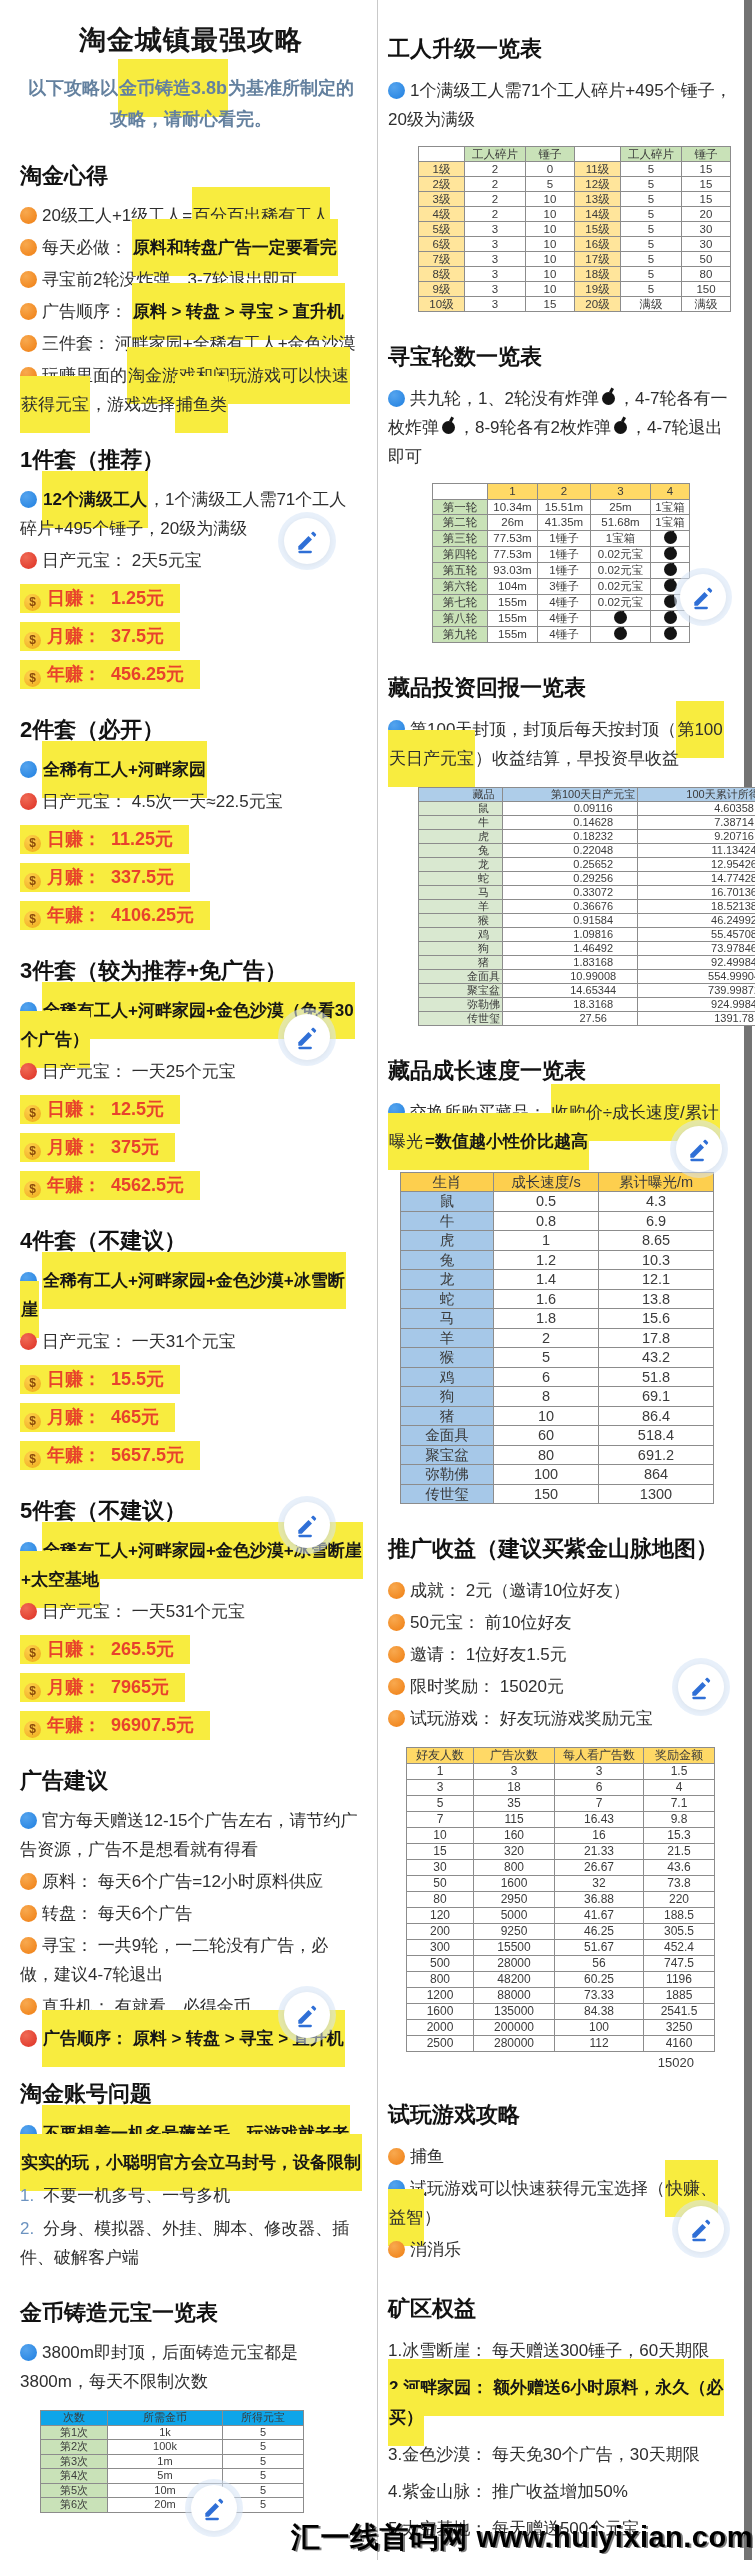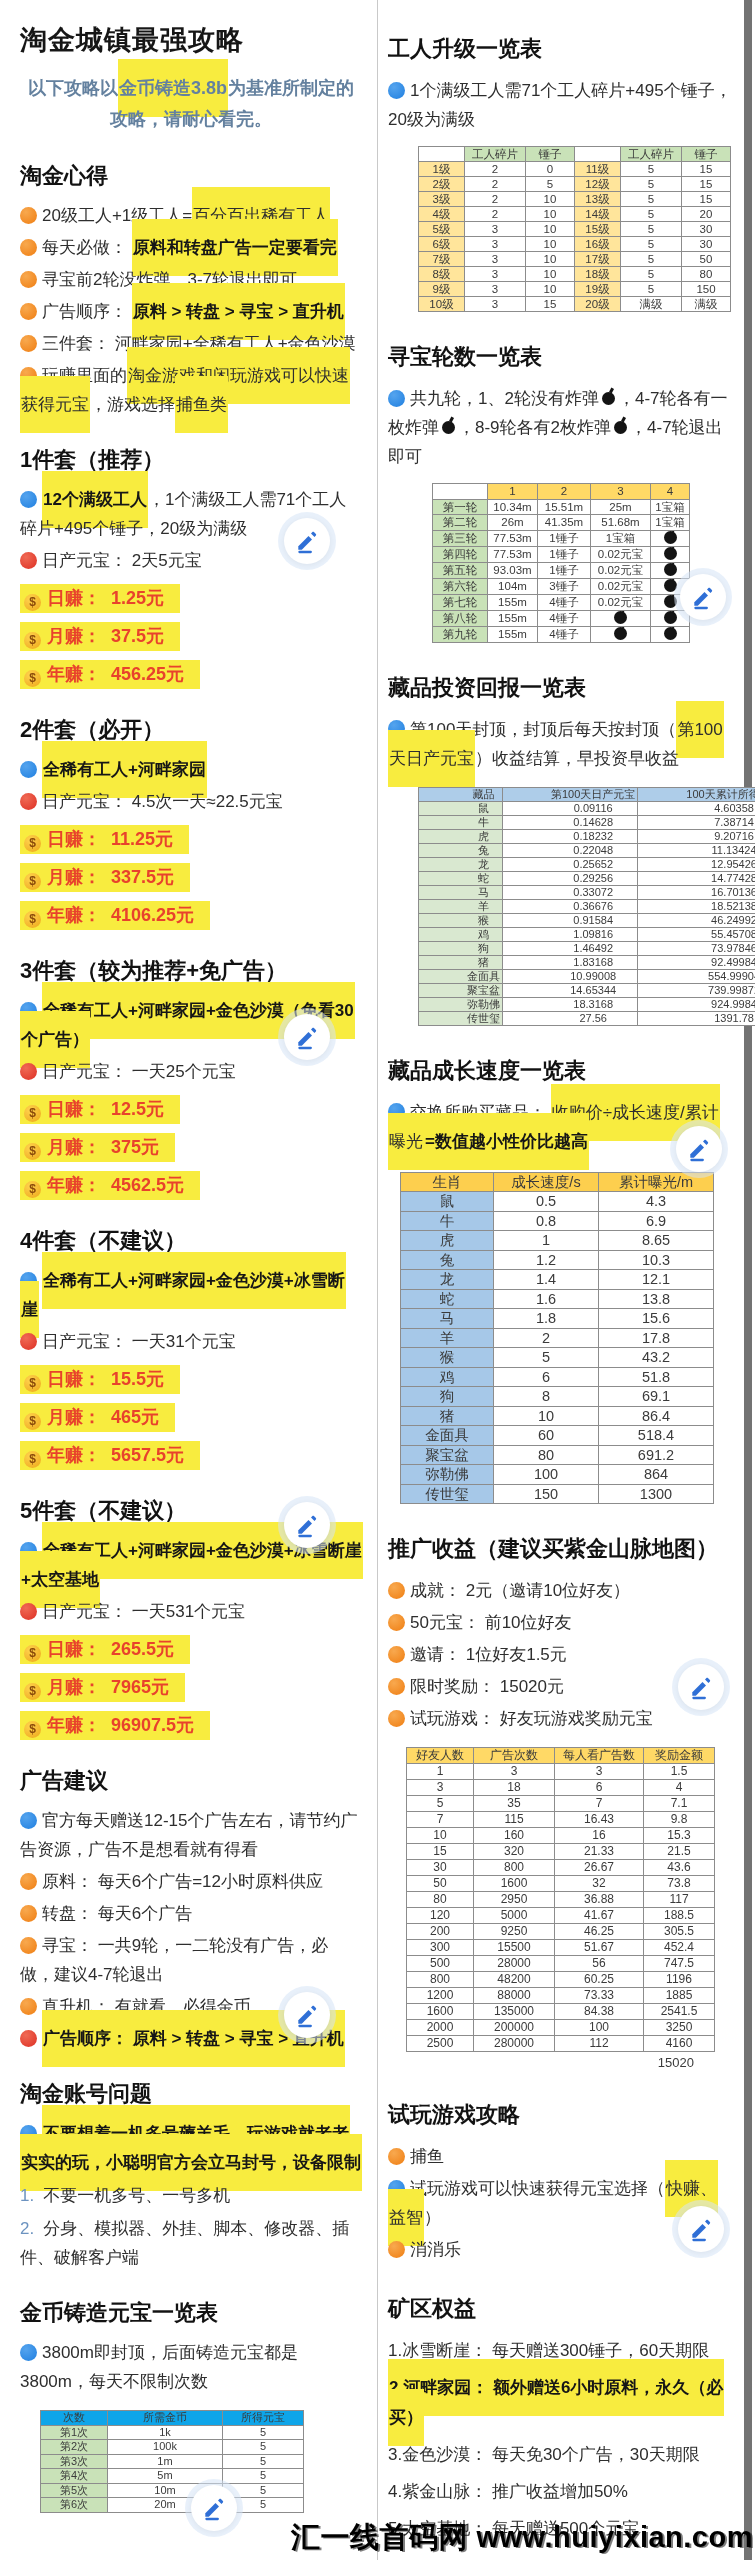--- a/index.html
+++ b/index.html
@@ -2,21 +2,21 @@
 <html><head>
 <meta charset="utf-8">
 <style>
   html,body{margin:0;padding:0;background:#eee;}
   .page{position:relative;width:755px;height:2560px;background:#fff;overflow:hidden;
         font-family:"Liberation Sans","DejaVu Sans",sans-serif;}
   .col{position:absolute;top:0;box-sizing:border-box;background:#fff;}
   .col-left{left:0;width:378px;height:2560px;border-right:1px solid #c9c9c9;padding:10px 15px 0 20px;}
   .col-right{left:378px;width:374px;height:2560px;border-right:8px solid #737373;padding:4px 12px 0 10px;}
 
-  .doc-title{font-size:27px;font-weight:700;color:#161616;text-align:left;margin-top:12px;letter-spacing:1px;}
+  .doc-title{font-size:27px;font-weight:700;color:#161616;text-align:center;margin-top:12px;letter-spacing:1px;}
   .subtitle{margin-top:15px;font-size:18px;font-weight:700;color:#64819f;line-height:31px;text-align:center;}
   .sec-heading{font-size:22px;font-weight:700;color:#121212;margin:26px 0 10px;}
   .col-right .sec-heading{margin:30px 0 12px;}
   .bullet{font-size:17px;color:#2e2e2e;line-height:29px;margin:3px 0;}
   .dot{display:inline-block;width:17px;height:17px;border-radius:50%;margin-right:5px;vertical-align:-2.5px;}
   .dot-orange{background:radial-gradient(circle at 35% 30%,#f8a94f,#ef7d11);}
   .dot-blue{background:radial-gradient(circle at 35% 30%,#55a4ee,#1f7fe0);}
   .dot-red{background:radial-gradient(circle at 35% 30%,#f06a55,#dd2f23);}
   .hl{background:#f8ec3f;padding:19px 1px;box-decoration-break:clone;-webkit-box-decoration-break:clone;}
   .b{font-weight:700;color:#161616;}
@@ -618,21 +618,21 @@
           <tr>
             <td>50</td>
             <td>1600</td>
             <td>32</td>
             <td>73.8</td>
           </tr>
           <tr>
             <td>80</td>
             <td>2950</td>
             <td>36.88</td>
-            <td>117</td>
+            <td>220</td>
           </tr>
           <tr>
             <td>120</td>
             <td>5000</td>
             <td>41.67</td>
             <td>188.5</td>
           </tr>
           <tr>
             <td>200</td>
             <td>9250</td>

